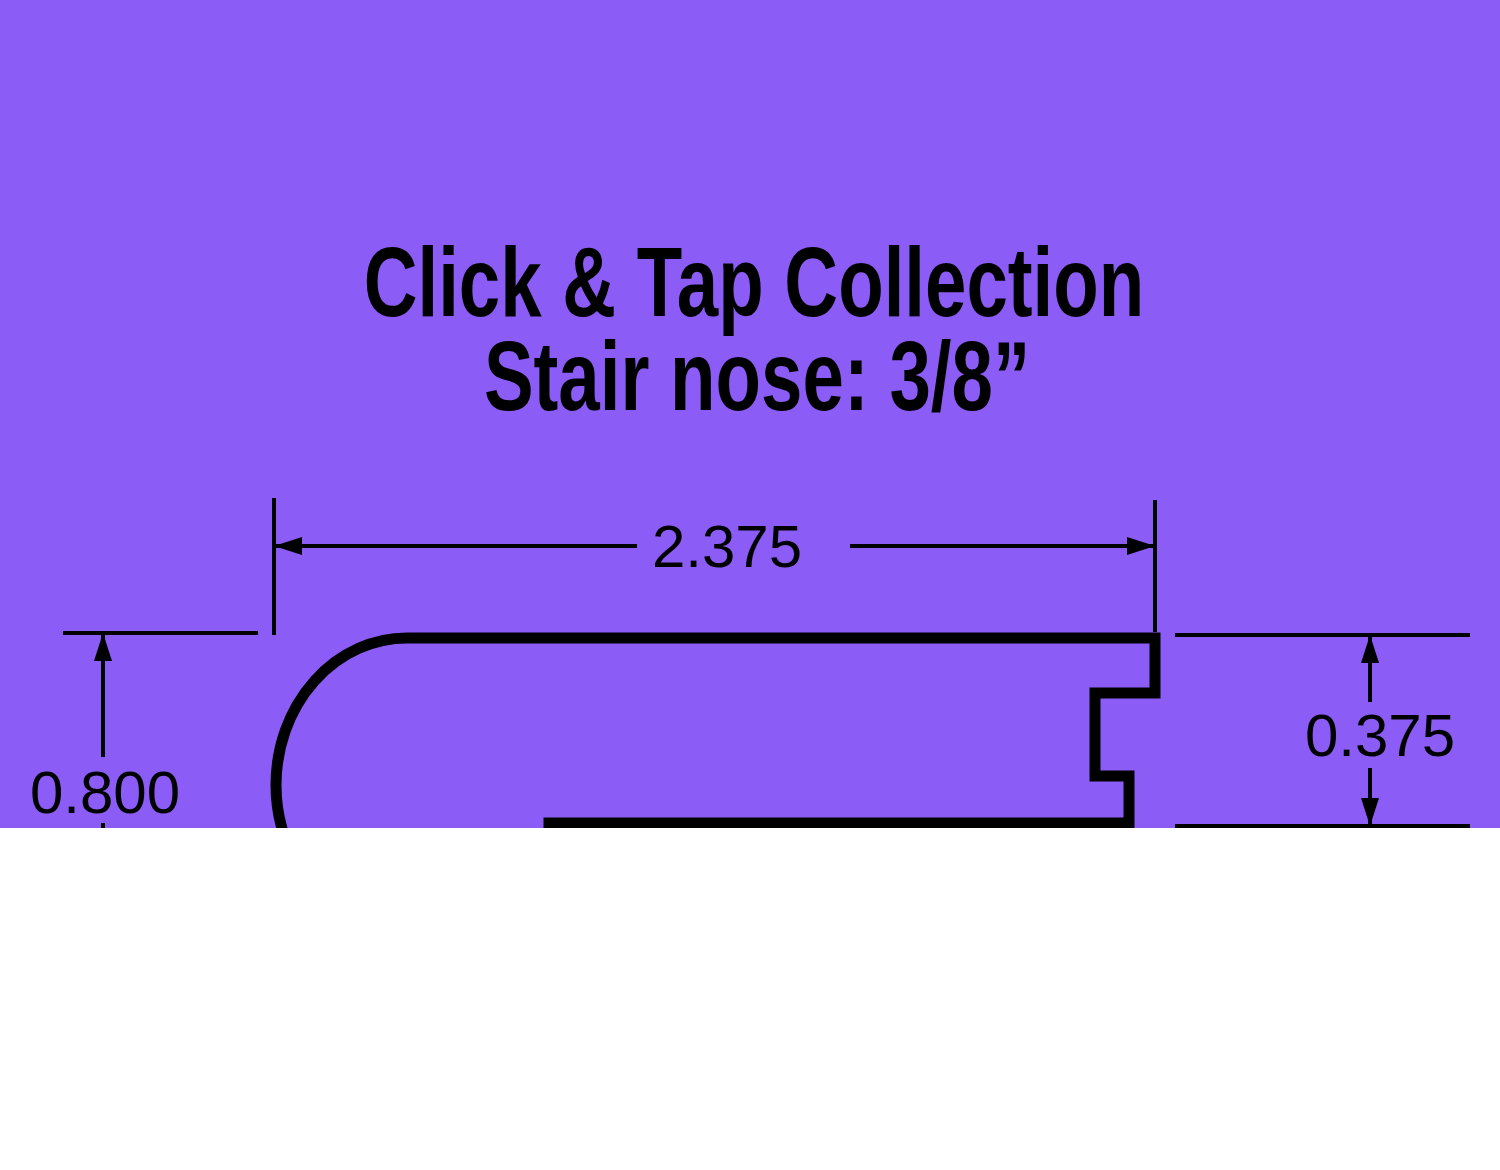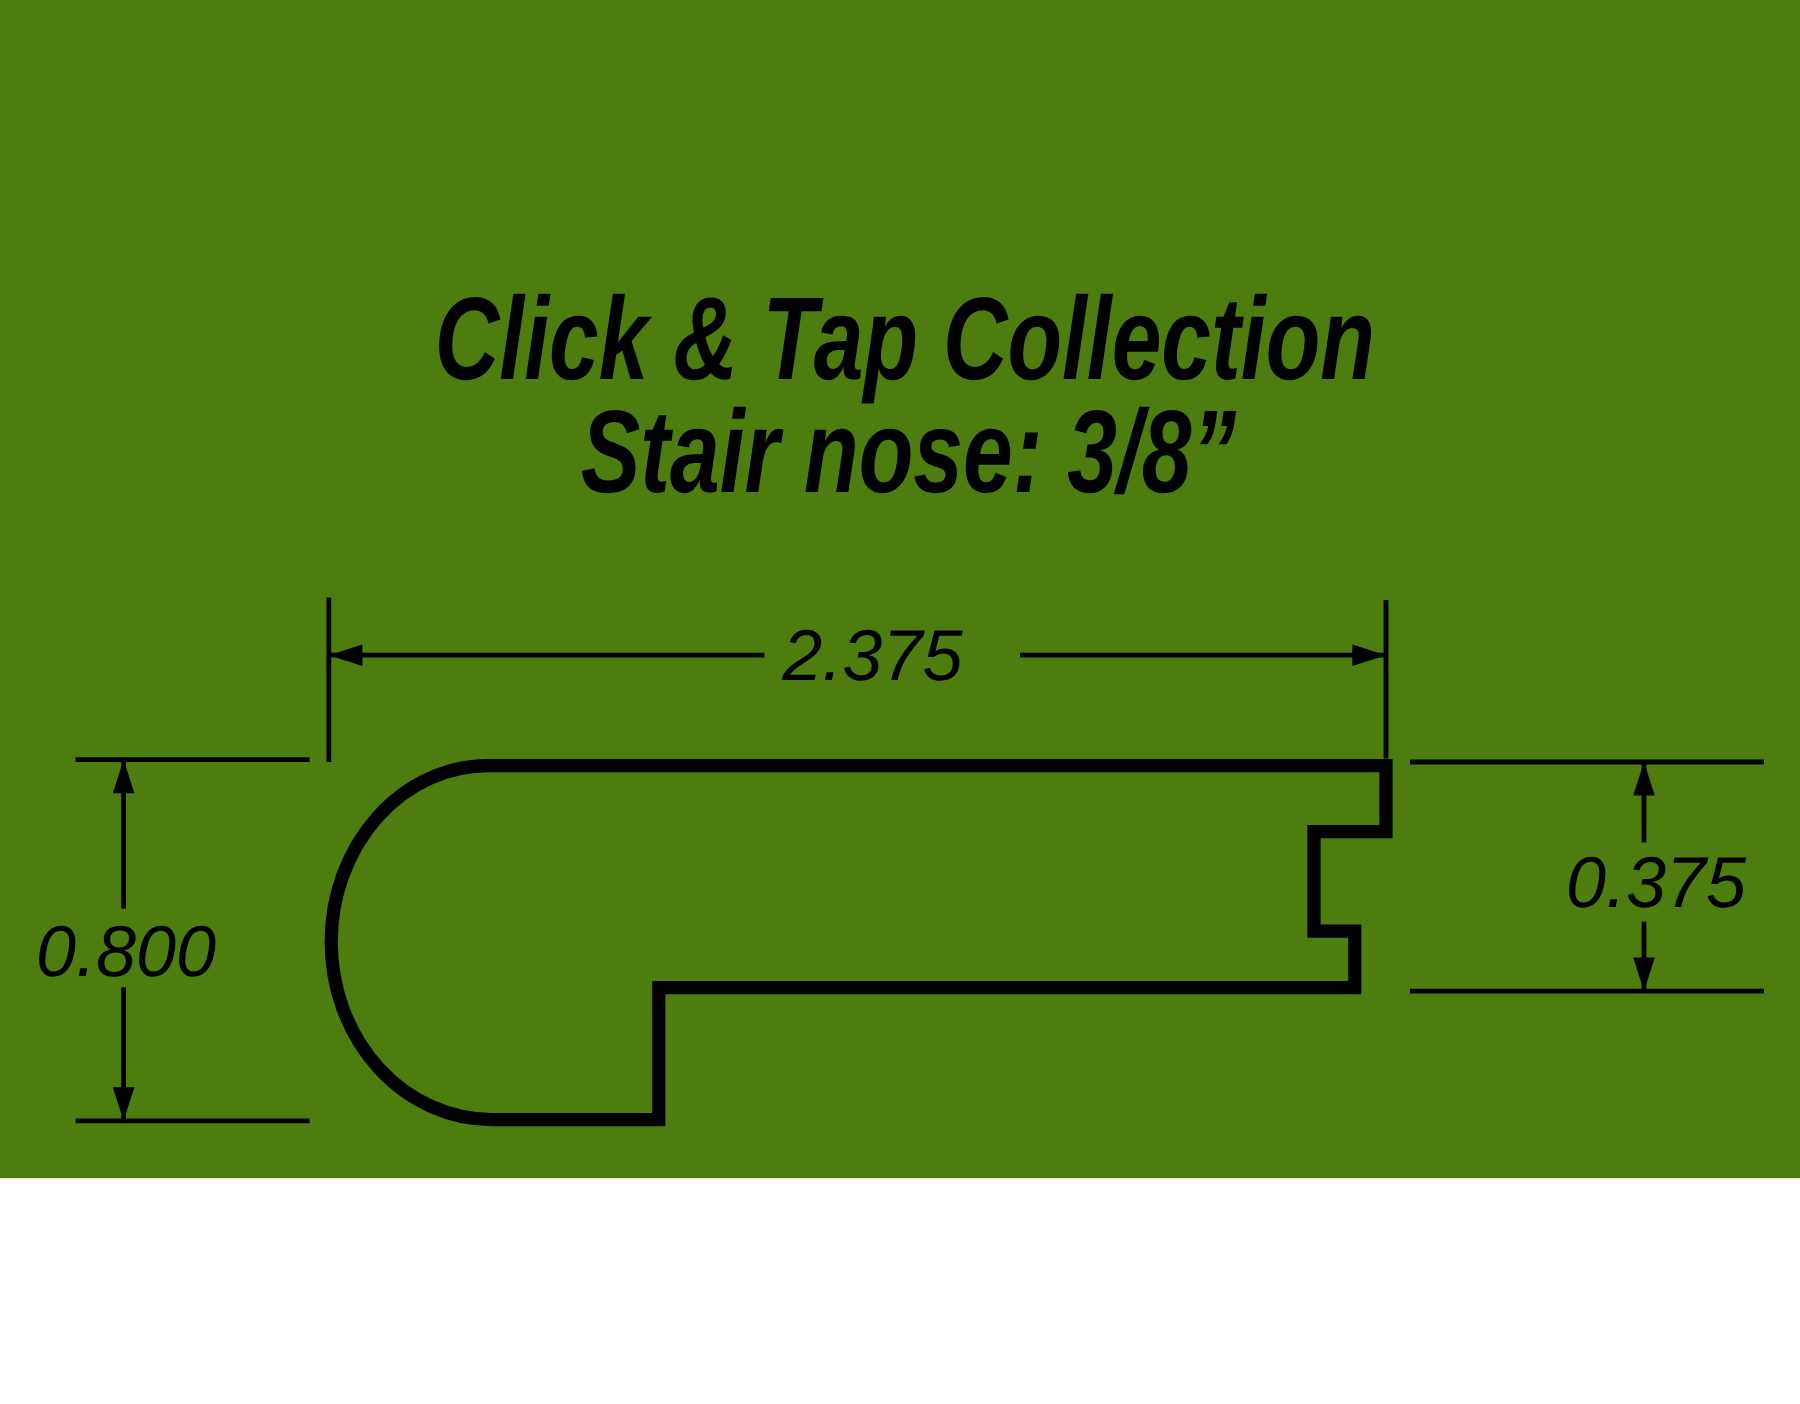--- a/index.html
+++ b/index.html
@@ -3,24 +3,23 @@
 <meta charset="utf-8">
 <style>
   html, body {
     margin: 0;
     padding: 0;
     background: #ffffff;
   }
   .canvas {
     position: relative;
     width: 1500px;
-    height: 982px;
-    background: #4d7c0f;
+    height: 828px;
+    background: #8b5cf6;
     overflow: hidden;
-    font-style: italic;
   }
   svg { display: block; }
   svg text {
     font-family: "Liberation Sans", sans-serif;
     fill: #000000;
   }
   .title-text {
     font-size: 98px;
     font-weight: 700;
     text-anchor: middle;

